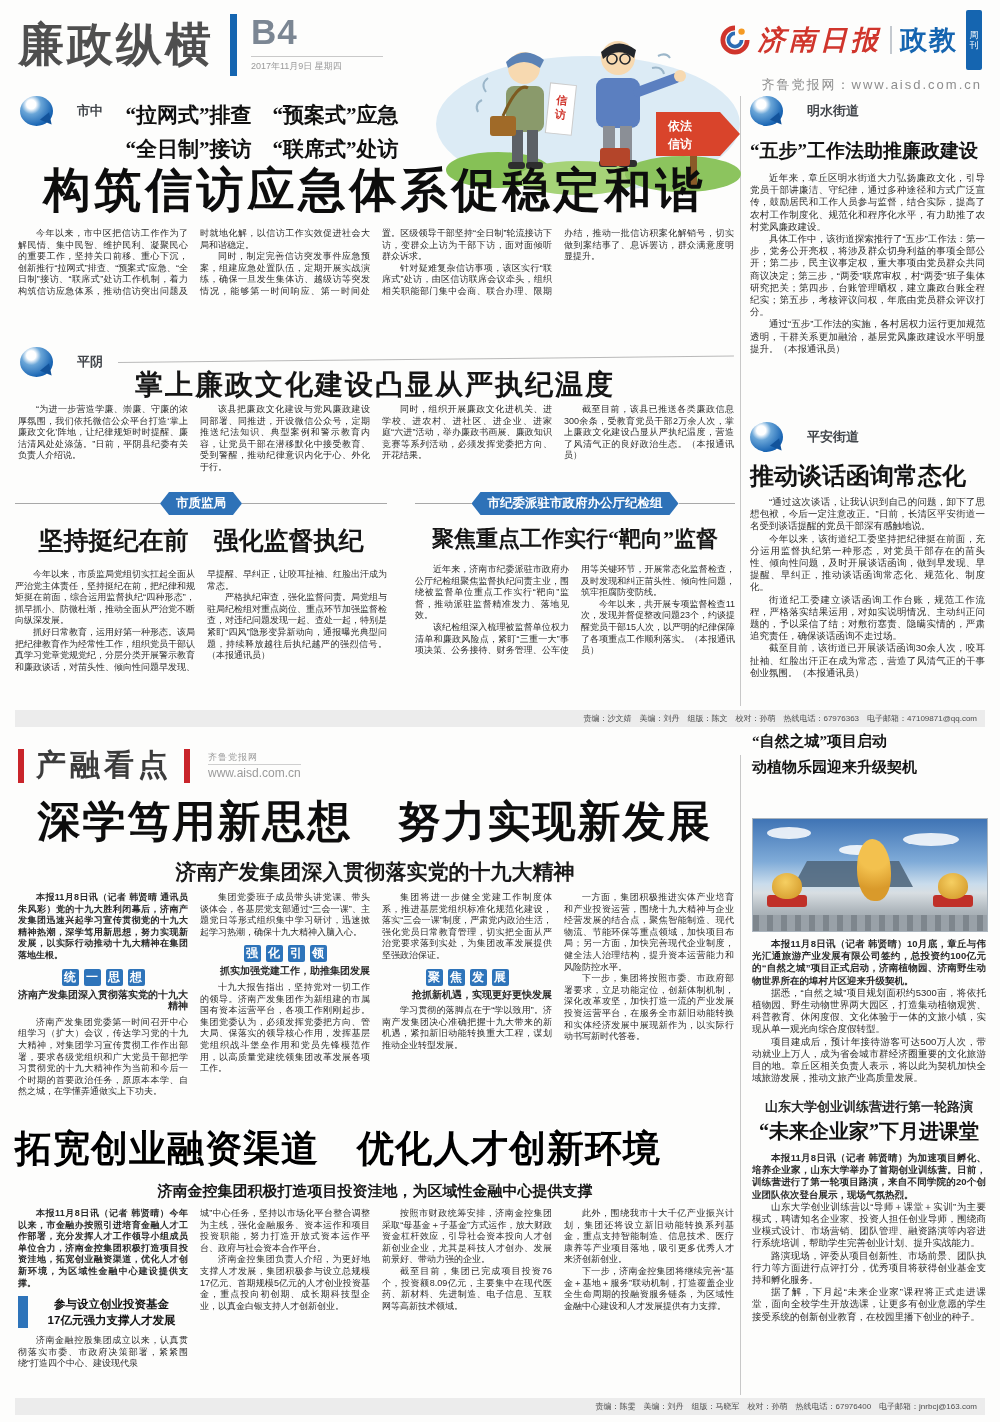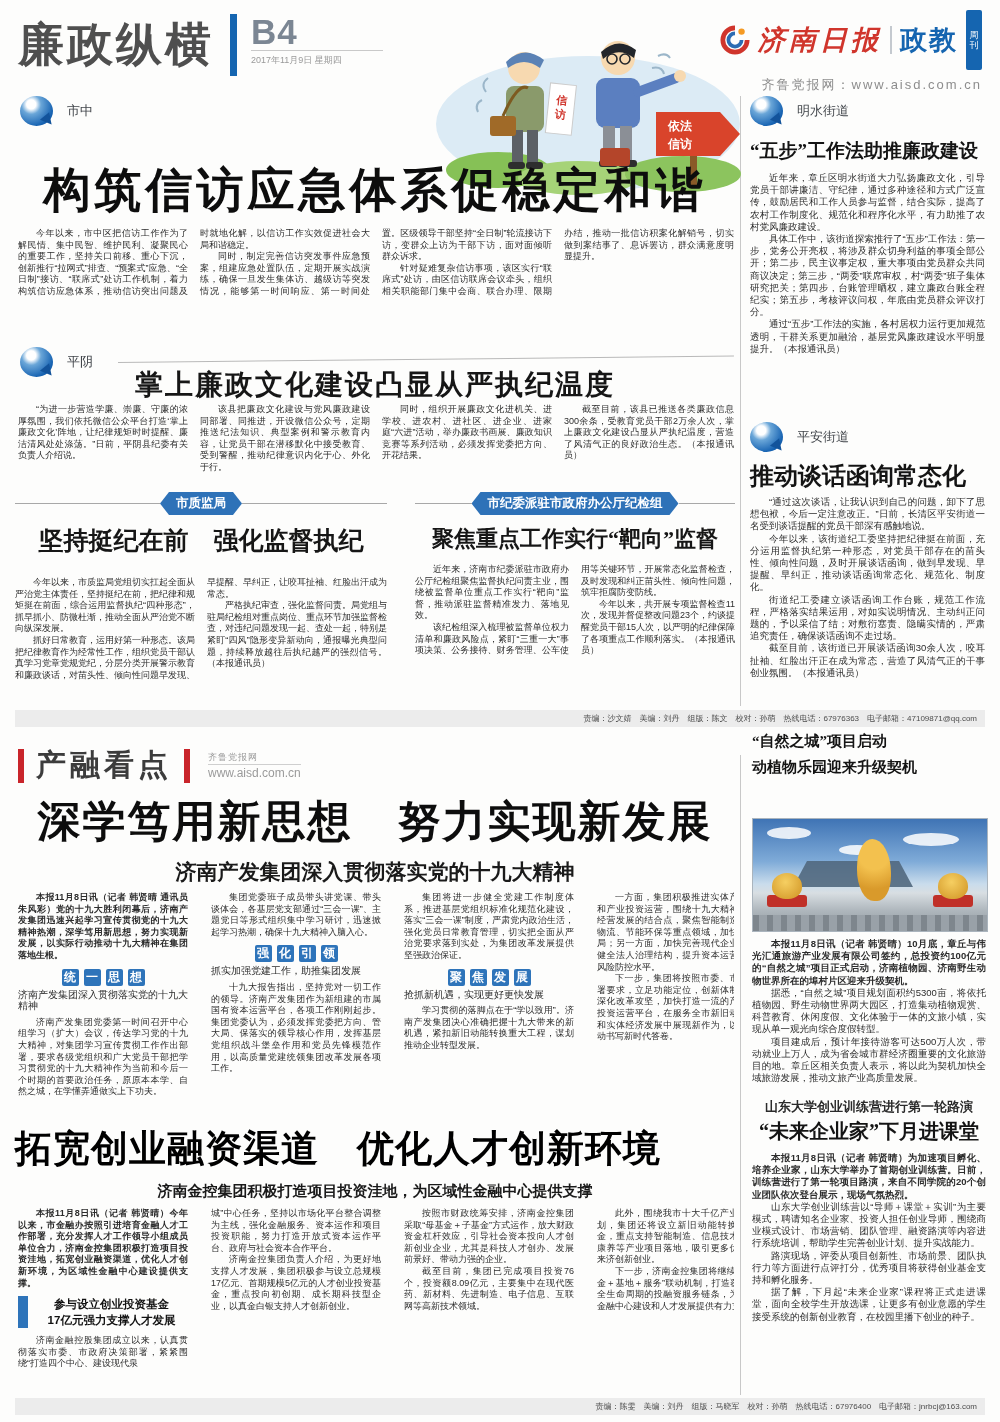--- a/index.html
+++ b/index.html
@@ -7,36 +7,36 @@
         font-family:"Liberation Sans","DejaVu Sans",sans-serif;color:#222;overflow:hidden;}
   .serif{font-family:"Liberation Serif","DejaVu Serif",serif;}
   .abs{position:absolute;}
 
   
   .mh-left{left:18px;top:12px;display:flex;align-items:flex-start;}
   .mh-title{font-size:46px;font-weight:900;color:#4f4f4f;letter-spacing:3px;line-height:64px;}
   .mh-bar{width:7px;height:62px;background:#1565b0;margin:2px 14px 0 16px;}
   .mh-pageblock{padding-top:2px;}
   .mh-pageno{font-size:35px;color:#7b8693;font-weight:bold;line-height:36px;letter-spacing:1px;}
-  .mh-date{border-top:1px solid #c9c9c9;padding-top:3px;font-size:9px;color:#9a9a9a;width:132px;}
+  .mh-date{border-top:1px solid #c9c9c9;margin-top:6px;padding-top:3px;font-size:9px;color:#9a9a9a;width:132px;}
   .mh-brand{right:18px;top:10px;text-align:right;}
   .mh-brandrow{display:flex;align-items:center;justify-content:flex-end;gap:8px;}
   .mh-paper{font-size:27px;font-weight:900;color:#d0352c;font-family:"Liberation Serif","DejaVu Serif",serif;font-style:italic;letter-spacing:4px;}
   .mh-div{width:2px;height:28px;background:#c4c9cf;}
   .mh-weekly{font-size:27px;font-weight:900;color:#1565b0;letter-spacing:2px;}
   .mh-weekly-small{display:inline-block;background:#1565b0;color:#fff;font-size:9px;line-height:10px;
                    padding:20px 2px;width:12px;text-align:center;border-radius:2px;vertical-align:4px;}
   .mh-site{margin-top:6px;font-size:13px;color:#8d8d8d;letter-spacing:2px;}
 
   
   .bubble{display:inline-block;width:33px;height:30px;border-radius:50%;position:relative;flex:none;
           background:radial-gradient(circle at 34% 28%,#ffffff 0 15%,#6aa6d8 32%,#1763b2 72%,#0f4f94 100%);}
   .bubble::after{content:"";position:absolute;right:-3px;bottom:-5px;width:0;height:0;
                  border:6px solid transparent;border-top:11px solid #12539b;transform:rotate(-40deg);}
-  .tag-row{display:flex;align-items:center;gap:14px;font-weight:normal;font-size:13px;color:#41454a;}
+  .tag-row{display:flex;align-items:center;gap:24px;font-weight:bold;font-size:13px;color:#41454a;}
 
   
   .bodytxt{font-size:9px;line-height:11.6px;text-align:justify;color:#2c2c2c;overflow:hidden;}
   .bodytxt p{margin:0;text-indent:2em;}
   .rc-bodytxt{font-size:9.5px;line-height:12.2px;}
   .cols4{column-count:4;column-gap:12px;}
   .cols2{column-count:2;column-gap:12px;}
   .lead-first p:first-child{font-weight:bold;}
 
   
@@ -61,27 +61,27 @@
   .cr-site{margin-left:6px;color:#9a9a9a;line-height:13px;}
   .cr-site .s1{font-size:9px;letter-spacing:1px;}
   .cr-site .s2{font-size:12px;border-top:1px solid #cfcfcf;padding-top:2px;}
 
   .h-big2{font-size:43px;font-weight:900;color:#0d0d0d;letter-spacing:2px;text-align:center;line-height:1;}
   .sub2{font-size:21px;font-weight:900;text-align:center;color:#1a1a1a;}
   .h-big3{font-size:37px;font-weight:900;color:#000000;text-align:left;letter-spacing:1px;line-height:1;}
   .sub3{font-size:15px;font-weight:900;text-align:center;color:#1a1a1a;}
 
   
-  .flexcols{display:flex;gap:23px;}
+  .flexcols{display:flex;gap:12px;}
   .flexcols>div{width:170px;flex:none;}
 
   .sub-chars{text-align:center;margin:7px 0 3px;}
   .char-box{display:inline-block;width:17px;height:17px;line-height:17px;background:#2e74ba;color:#fff;
             font-size:12px;font-weight:bold;text-align:center;margin:0 2.5px;border-radius:2px;}
-  .sub-line{text-align:left;font-weight:normal;font-size:10px;margin:0 0 5px;
+  .sub-line{text-align:right;font-weight:bold;font-size:10px;margin:0 0 5px;
             font-family:"Liberation Serif","DejaVu Serif",serif;}
   .jk-sub{display:flex;gap:7px;margin:7px 0;align-items:stretch;}
   .jk-sub .bar{width:10px;background:#2e74ba;flex:none;}
   .jk-sub .lines{flex:1;text-align:center;font-weight:bold;font-size:11.5px;line-height:16px;color:#111;}
 
   
   .photo{width:234px;height:112px;position:relative;overflow:hidden;border:1px solid #aab4bd;
          background:linear-gradient(#3f74b5 0%,#7fabd8 38%,#c9dcec 58%,#d8dee2 66%,#aeb6bc 82%,#8f979e 100%);}
   .cloud{position:absolute;background:#fff;border-radius:50%;opacity:.85;}
   .ph-structure{position:absolute;left:40px;top:42px;width:92px;height:0;
@@ -119,20 +119,24 @@
       <span class="mh-div"></span>
       <span class="mh-weekly">政教</span>
       <span class="mh-weekly-small">周刊</span>
     </div>
     <div class="mh-site">齐鲁党报网：www.aisd.com.cn</div>
   </div>
 
   <div class="abs tag-row" style="left:20px;top:96px;">
     <span class="bubble"></span>
     <span>市中</span>
+  </div>
+  <div class="abs kickers serif" style="left:64px;top:98px;width:396px;">
+    <div>“拉网式”排查　“预案式”应急</div>
+    <div>“全日制”接访　“联席式”处访</div>
   </div>
 
   <svg class="abs" style="left:428px;top:12px;z-index:2;" width="318" height="198" viewBox="0 0 318 198">
     <ellipse cx="160" cy="112" rx="152" ry="68" fill="#dcebf5"></ellipse>
     <ellipse cx="70" cy="158" rx="52" ry="18" fill="#86c156"></ellipse>
     <ellipse cx="150" cy="166" rx="60" ry="17" fill="#a6d378"></ellipse>
     <ellipse cx="255" cy="162" rx="58" ry="18" fill="#8cc45e"></ellipse>
 
     <rect x="78" y="74" width="38" height="46" rx="8" fill="#8a9a6b"></rect>
     <rect x="84" y="118" width="11" height="34" fill="#5c6066"></rect>
@@ -193,21 +197,21 @@
         <p>同时，组织开展廉政文化进机关、进学校、进农村、进社区、进企业、进家庭“六进”活动，举办廉政书画展、廉政知识竞赛等系列活动，必须发挥党委把方向、开花结果。</p>
         <p>截至目前，该县已推送各类廉政信息300余条，受教育党员干部2万余人次，掌上廉政文化建设凸显从严执纪温度，营造了风清气正的良好政治生态。（本报通讯员）</p>
       </div>
   </div>
 
   <div class="abs" style="left:15px;top:492px;width:372px;">
     <div class="badge-row">
       <span class="badge">市质监局</span>
     </div>
     <div class="h-box serif" style="font-size:25px;">坚持挺纪在前　强化监督执纪</div>
-    <div class="bodytxt cols2" style="height:148px;margin-top:20px;">
+    <div class="bodytxt cols2" style="height:148px;margin-top:12px;">
       <div>
           <p>今年以来，市质监局党组切实扛起全面从严治党主体责任，坚持挺纪在前，把纪律和规矩挺在前面，综合运用监督执纪“四种形态”，抓早抓小、防微杜渐，推动全面从严治党不断向纵深发展。</p>
           <p>抓好日常教育，运用好第一种形态。该局把纪律教育作为经常性工作，组织党员干部认真学习党章党规党纪，分层分类开展警示教育和廉政谈话，对苗头性、倾向性问题早发现、早提醒、早纠正，让咬耳扯袖、红脸出汗成为常态。</p>
           <p>严格执纪审查，强化监督问责。局党组与驻局纪检组对重点岗位、重点环节加强监督检查，对违纪问题发现一起、查处一起，特别是紧盯“四风”隐形变异新动向，通报曝光典型问题，持续释放越往后执纪越严的强烈信号。（本报通讯员）</p>
         </div>
     </div>
   </div>
   <div class="abs" style="left:415px;top:492px;width:320px;">
     <div class="badge-row">
       <span class="badge">市纪委派驻市政府办公厅纪检组</span>

